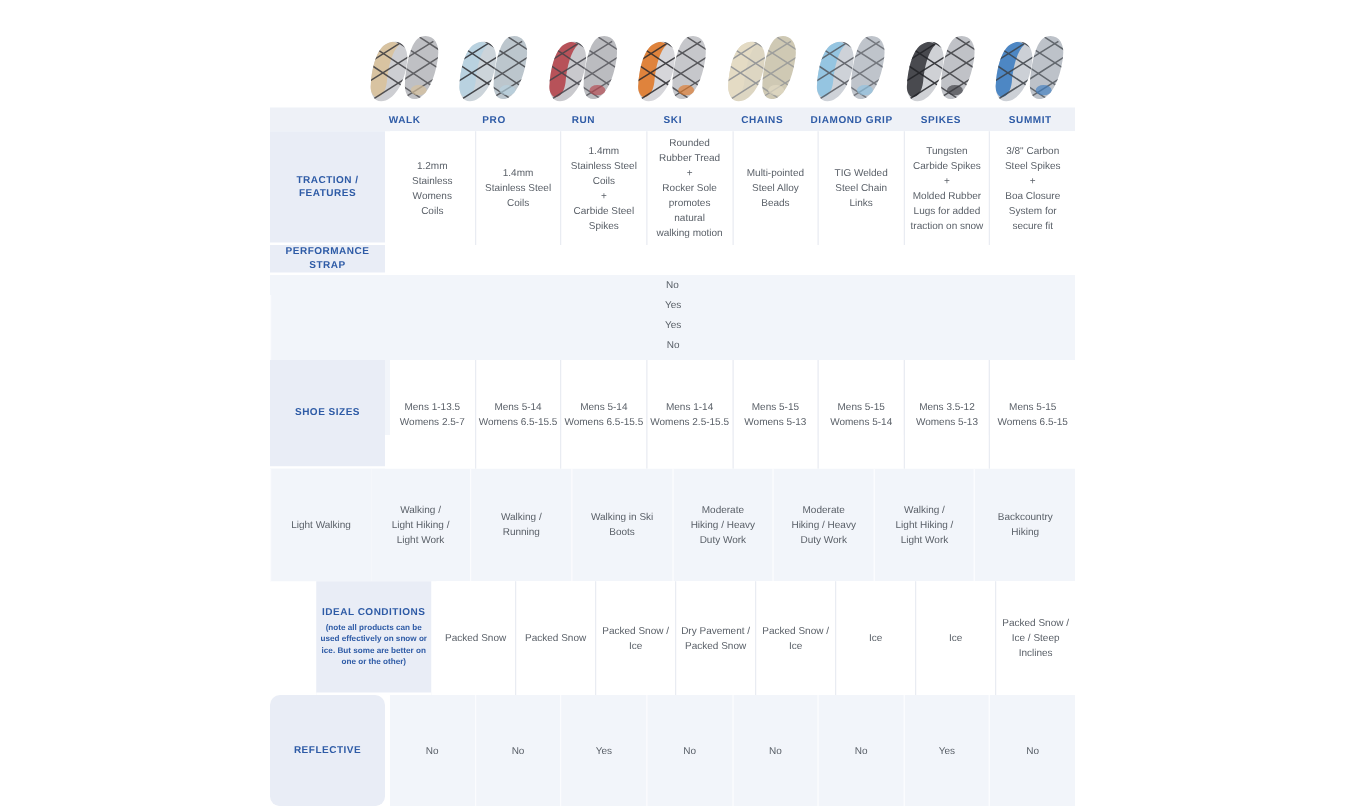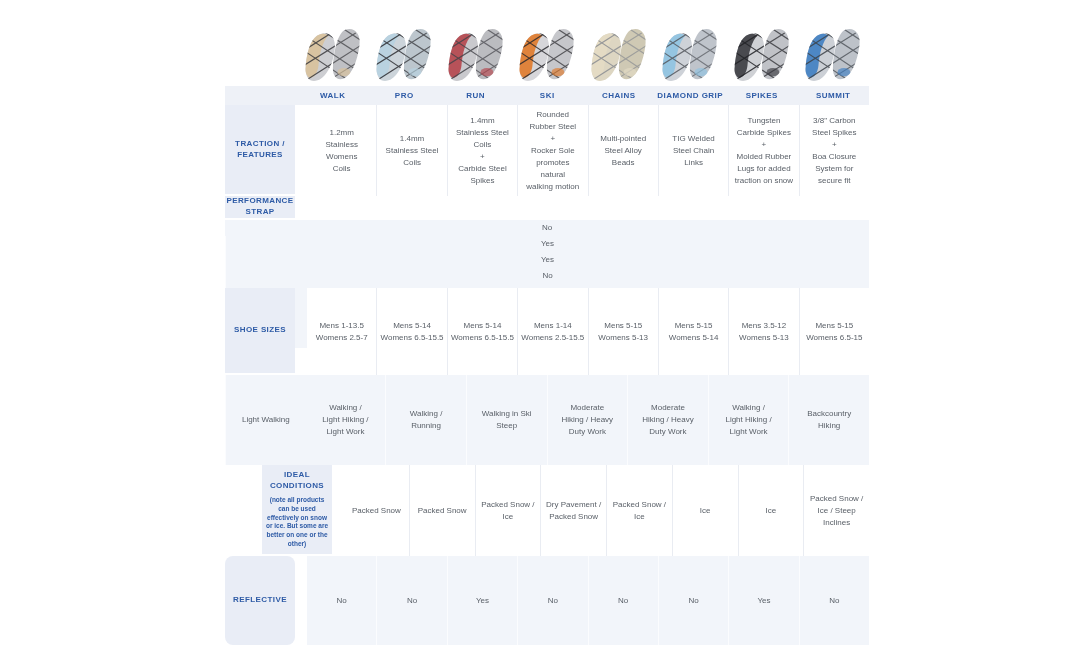--- a/index.html
+++ b/index.html
@@ -2,21 +2,21 @@
 <html><head>
 <meta charset="utf-8">
 <style>
   * { box-sizing: border-box; margin: 0; padding: 0; }
   html,body { background:#ffffff; }
   body {
     font-family: "Liberation Sans", "DejaVu Sans", sans-serif;
     width:1080px; height:645px; overflow:hidden; position:relative;
   }
   .stage { position:absolute; left:0; top:0; width:1080px; height:645px; background:#fff; }
-  .table-wrap { position:absolute; left:225px; top:0; width:644px; height:645px; }
+  .table-wrap { position:absolute; left:216px; top:0; width:644px; height:645px; }
 
   
   .images-row { height:86px; display:flex; padding-left:72px; }
   .img-cell { flex:1 1 0; display:flex; align-items:flex-end; justify-content:center; padding-bottom:3px; }
   .product-img { width:60px; height:58px; display:block; }
 
   
   .header-row { height:19px; display:flex; background:var(--c-header-bg,#eef1f7); }
   .corner { width:72px; }
   .col-head {
@@ -28,21 +28,21 @@
   
   .trow { display:flex; }
   .tbody .trow:nth-child(1){ height:91px; }
   .tbody .trow:nth-child(2){ height:92px;flex-direction:column; }
   .tbody .trow:nth-child(3){ height:87px;justify-content:flex-end; }
   .tbody .trow:nth-child(4){ height:90px; }
   .tbody .trow:nth-child(5){ height:91px;padding-left:37px; }
   .tbody .trow:nth-child(6){ height:89px; }
 
   .rlabel {
-    width:70px; margin-right:12px; background:var(--c-label-bg,#e9edf6);
+    width:92px; margin-right:4px; background:var(--c-label-bg,#e9edf6);
     border-bottom:2px solid #fff;
     display:flex; flex-direction:column; align-items:center; justify-content:center;
     text-align:center; padding:0 3px;
   }
   .tbody .trow:last-child .rlabel { border-bottom:none;border-radius:8px; }
   .rlabel-text {
     font-size:8px; font-weight:bold; letter-spacing:0.05em; line-height:1.35;
     color:var(--c-blue,#2e5ba6); text-transform:uppercase;
   }
   .rlabel-note {
@@ -164,21 +164,21 @@
         <div class="cell">1.4mm
 Stainless Steel
 Coils</div>
         <div class="cell">1.4mm
 Stainless Steel
 Coils
 +
 Carbide Steel
 Spikes</div>
         <div class="cell">Rounded
-Rubber Steel
+Rubber Tread
 +
 Rocker Sole
 promotes
 natural
 walking motion</div>
         <div class="cell">Multi-pointed
 Steel Alloy
 Beads</div>
         <div class="cell">TIG Welded
 Steel Chain
@@ -234,21 +234,21 @@
       </div>
 
       <div class="trow r-alt">
         <div class="cell">Light Walking</div>
         <div class="cell">Walking /
 Light Hiking /
 Light Work</div>
         <div class="cell">Walking /
 Running</div>
         <div class="cell">Walking in Ski
-Steep</div>
+Boots</div>
         <div class="cell">Moderate
 Hiking / Heavy
 Duty Work</div>
         <div class="cell">Moderate
 Hiking / Heavy
 Duty Work</div>
         <div class="cell">Walking /
 Light Hiking /
 Light Work</div>
         <div class="cell">Backcountry

